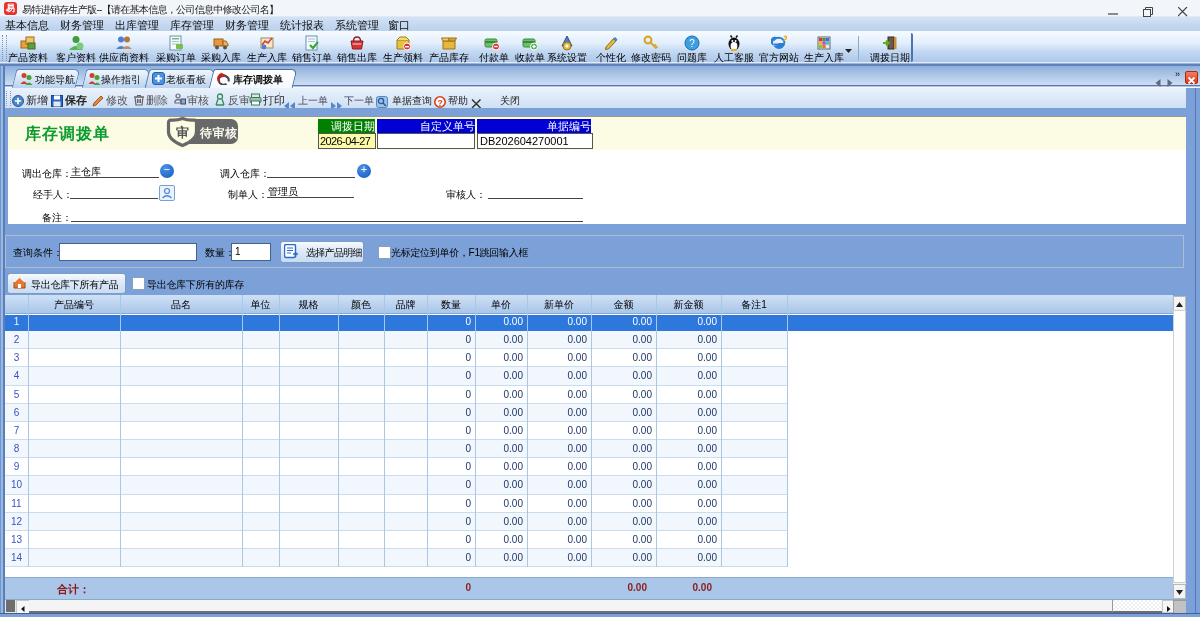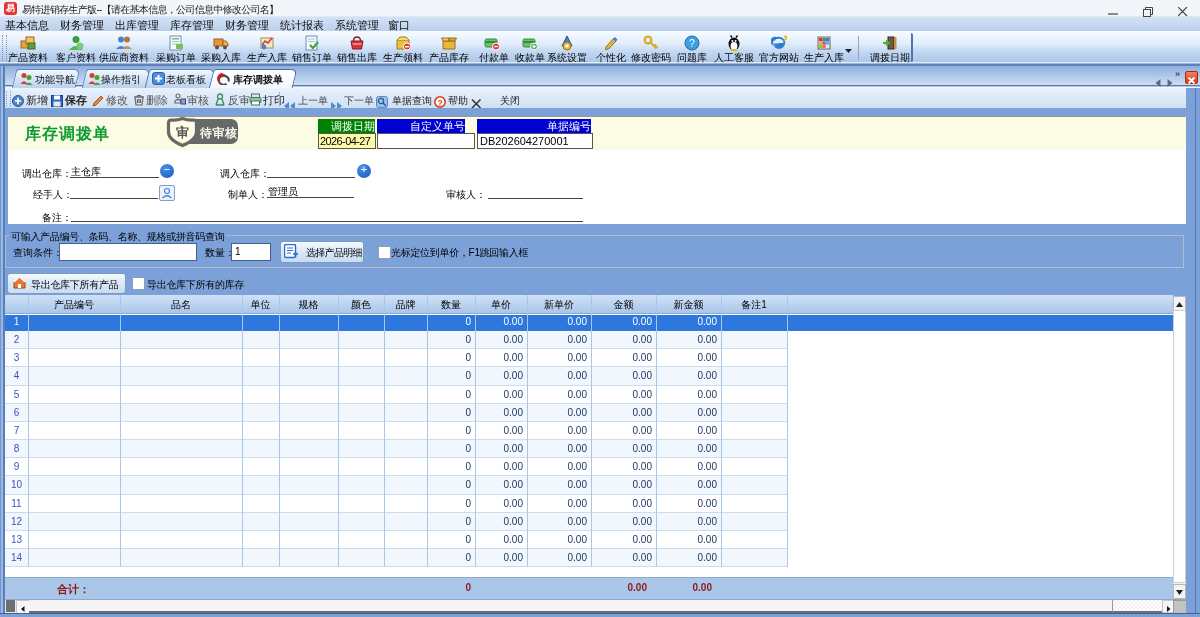--- a/index.html
+++ b/index.html
@@ -364,21 +364,21 @@
   <div class="abs" id="yellowhdr"></div>
   <div class="abs" id="formtitle">库存调拨单</div>
   <div class="abs" id="badge"></div>
   <div class="abs" id="badgetext">待审核</div>
   <div id="hdrtable">
     <div class="abs" style="left:164px;top:116px;"><svg width="37" height="32">
           <path d="M18.5 2.5 Q13 4.5 7 4 Q4.5 4 4.5 7 L4.5 16 Q4.5 24 18.5 29.5 Q32.5 24 32.5 16 L32.5 7 Q32.5 4 30 4 Q24 4.5 18.5 2.5 Z" fill="#fbfce3" stroke="#686868" stroke-width="3.2"></path>
           <text x="18.5" y="20.5" font-size="13" font-weight="bold" fill="#555" text-anchor="middle" font-family="Liberation Sans">审</text>
         </svg></div>
     <div class="abs hcell hgreen" style="left:318px;width:57px;">调拨日期</div>
-    <div class="abs hcell hblue" style="left:377px;width:88px;">自定义单号</div>
+    <div class="abs hcell hblue" style="left:377px;width:98px;">自定义单号</div>
     <div class="abs hcell hblue" style="left:477px;width:114px;">单据编号</div>
     <div class="abs vcell" style="left:318px;width:55px;background:#fdfbaa;padding-left:1px;letter-spacing:-0.6px;font-size:11px;">2026-04-27</div>
     <div class="abs vcell" style="left:377px;width:96px;"></div>
     <div class="abs vcell" style="left:477px;width:112px;padding-left:2px;">DB202604270001</div>
   </div>
 
   <div class="abs" id="formarea"></div>
   <div id="formfields">
 
     <div class="abs flabel" style="left:22px;top:167px;">调出仓库：</div>
@@ -397,21 +397,20 @@
     <div class="abs flabel" style="left:228px;top:188px;">制单人：</div>
     <div class="abs fline fval" style="left:267px;top:185px;width:86px;padding-left:1px;">管理员</div>
     <div class="abs flabel" style="left:446px;top:188px;">审核人：</div>
     <div class="abs fline" style="left:488px;top:186px;width:95px;"></div>
 
     <div class="abs flabel" style="left:42px;top:211px;">备注：</div>
     <div class="abs fline" style="left:71px;top:209px;width:512px;"></div>
   </div>
 
   <div class="abs" id="fieldset"></div>
-  <div class="abs" id="legend">可输入产品编号、条码、名称、规格或拼音码查询</div>
   <div id="queryrow">
     <div class="abs flabel" style="left:13px;top:246px;">查询条件：</div>
     <div class="abs qinput" style="left:59px;top:243px;width:136px;"></div>
     <div class="abs flabel" style="left:205px;top:246px;">数量：</div>
     <div class="abs qinput" style="left:231px;top:243px;width:35px;font-size:10px;padding-left:3px;line-height:15px;">1</div>
     <div class="abs btn3d" style="left:280px;top:241px;width:82px;height:20px;"></div>
     <div class="abs" style="left:284px;top:244px;"><svg width="15" height="15">
           <rect x="0.5" y="0.5" width="11" height="13" rx="1.5" fill="#fff" stroke="#2a6ac8" stroke-width="1.4"></rect>
           <path d="M3 4 h6 M3 6.5 h6 M3 9 h4" stroke="#2a6ac8" stroke-width="1.1"></path>
           <path d="M9 10 h5 M11.5 8 v5" stroke="#2a6ac8" stroke-width="1.6"></path>

